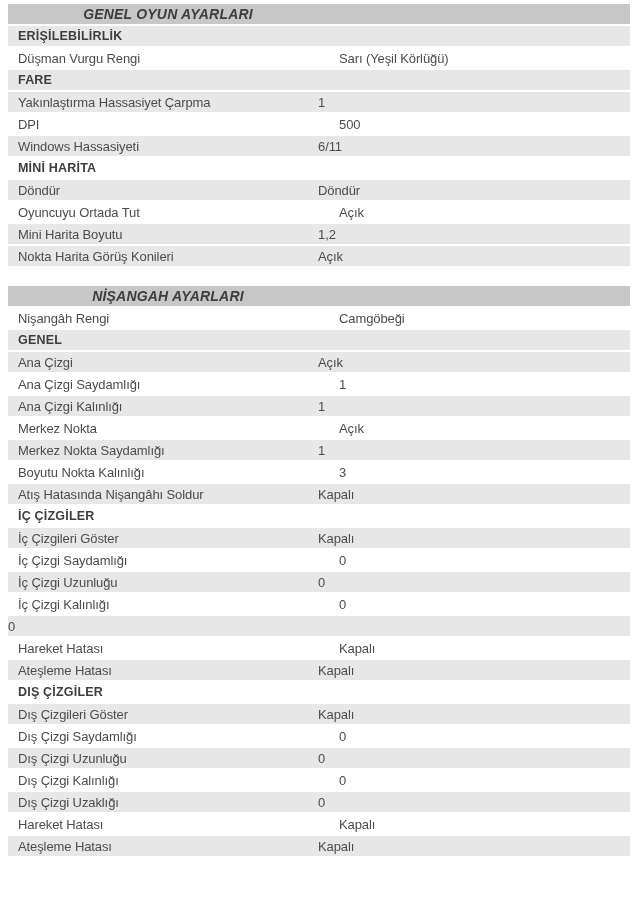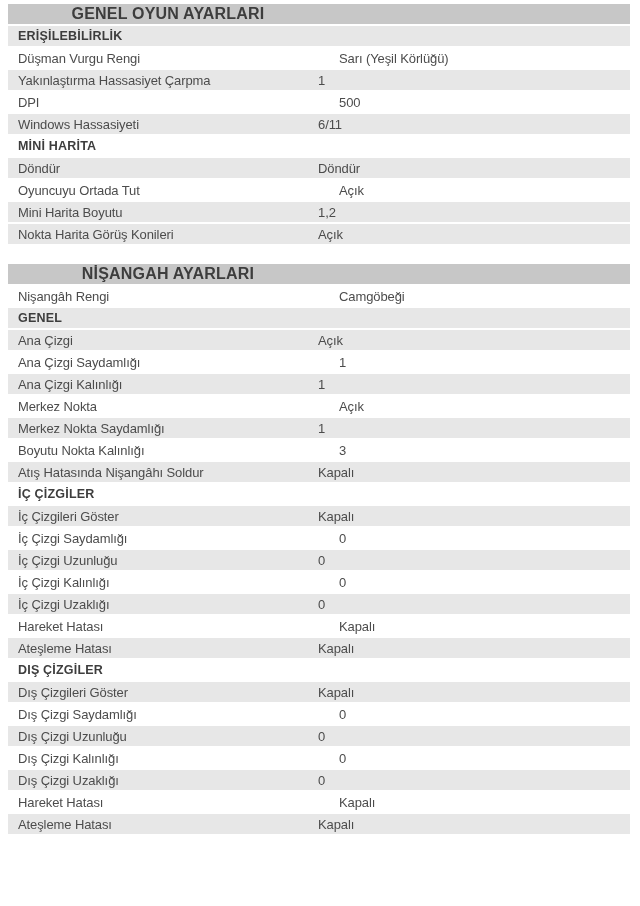--- a/index.html
+++ b/index.html
@@ -24,23 +24,24 @@
     display: flex;
     align-items: center;
     height: 22px;
     background: #c7c7c7;
     border-bottom: 2px solid #ffffff;
   }
   .tbl-title {
     width: 320px;
     text-align: center;
     font-weight: bold;
-    font-size: 16px;
+    font-size: 14px;
     letter-spacing: 0.2px;
     color: #3d3d3d;
+    font-style: italic;
   }
   .row {
     display: flex;
     align-items: center;
     height: 22px;
     border-bottom: 2px solid #ffffff;
     font-size: 13px;
     color: #4c4c4c;
     letter-spacing: -0.1px;
   }
@@ -75,20 +76,23 @@
       <div class="tbl-title">GENEL OYUN AYARLARI</div>
     </div>
     <div>
         <div class="row gray section">
           <div class="label">ERİŞİLEBİLİRLİK</div>
         </div>
         <div class="row white">
           <div class="label">Düşman Vurgu Rengi</div>
           <div class="value">Sarı (Yeşil Körlüğü)</div>
         </div>
+        <div class="row gray section">
+          <div class="label">FARE</div>
+        </div>
         <div class="row gray">
           <div class="label">Yakınlaştırma Hassasiyet Çarpma</div>
           <div class="value">1</div>
         </div>
         <div class="row white">
           <div class="label">DPI</div>
           <div class="value">500</div>
         </div>
         <div class="row gray">
           <div class="label">Windows Hassasiyeti</div>
@@ -169,21 +173,20 @@
         </div>
         <div class="row gray">
           <div class="label">İç Çizgi Uzunluğu</div>
           <div class="value">0</div>
         </div>
         <div class="row white">
           <div class="label">İç Çizgi Kalınlığı</div>
           <div class="value">0</div>
         </div>
         <div class="row gray">
-          <div class="label">İç Çizgi Uzaklığı</div>
           <div class="value">0</div>
         </div>
         <div class="row white">
           <div class="label">Hareket Hatası</div>
           <div class="value">Kapalı</div>
         </div>
         <div class="row gray">
           <div class="label">Ateşleme Hatası</div>
           <div class="value">Kapalı</div>
         </div>

